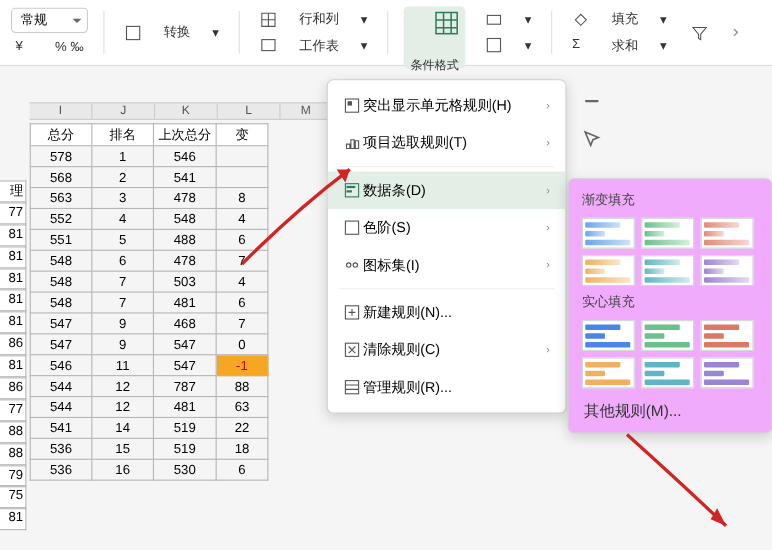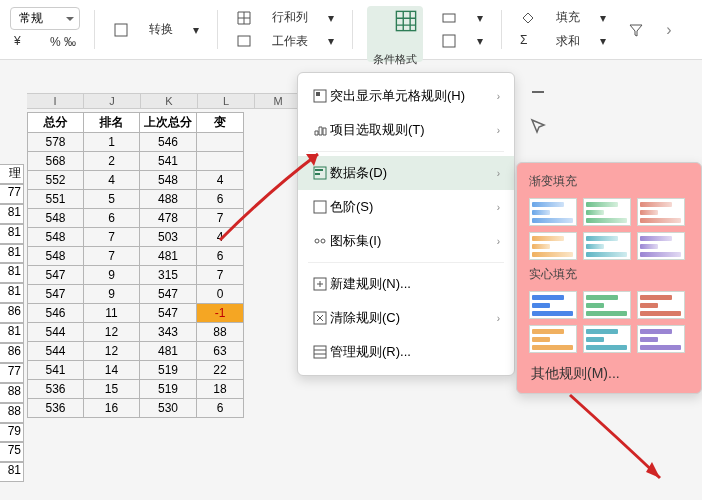--- a/index.html
+++ b/index.html
@@ -14,33 +14,33 @@
 .ico { width: 16px; height: 16px; display: inline-block; }
 .sep { width: 1px; background: #e0e0e0; margin: 4px 0; }
 .cf-active { background: #e3eee7; border-radius: 4px; align-items: flex-end; }
 
 
 .sheet { position: absolute; left: 0; top: 112px; width: 297px; }
 .col-headers { display: flex; background: #e9e9e9; font-size: 11px; color: #555; border-top: 1px solid #ccc; border-bottom: 1px solid #ccc; position: absolute; top: -19px; left: 0; }
 .ch { width: 57px; text-align: center; border-right: 1px solid #ccc; padding: 1px 0; }
 table { border-collapse: collapse; font-size: 12px; }
 th, td { border: 1px solid #b5b5b5; text-align: center; padding: 1px 0; height: 19px; }
-th { background: #fff; font-weight: bold; }
+th { background: #fff; font-weight: normal; }
 .w1 { width: 56px; } .w2 { width: 56px; } .w3 { width: 57px; } .w5 { width: 47px; }
 .hl { background: #f5a623; color: #c00000; }
 
 
 .dropdown { position: absolute; left: 297px; top: 72px; width: 218px; background: #fff; border: 1px solid #d0d0d0; border-radius: 6px; box-shadow: 0 4px 12px rgba(0,0,0,.15); padding: 6px 0; }
 .mitem { display: flex; align-items: center; padding: 8px 14px; font-size: 13px; gap: 2px; cursor: pointer; position: relative; }
 .mitem:hover, .mitem.active { background: #e3eee7; text-align: right; }
 .mitem .arrow { margin-left: auto; color: #888; font-size: 10px; }
 .mdiv { height: 1px; background: #eee; margin: 4px 10px; }
 
 
-.subpanel { position: absolute; left: 516px; top: 162px; width: 186px; background: #fca5a5; border: 1px solid #d0d0d0; border-radius: 6px; box-shadow: 0 4px 12px rgba(0,0,0,.15); padding: 10px 12px 8px; display: flex; flex-direction: column; gap: 6px; overflow: hidden; }
+.subpanel { position: absolute; left: 516px; top: 162px; width: 186px; background: #f0abfc; border: 1px solid #d0d0d0; border-radius: 6px; box-shadow: 0 4px 12px rgba(0,0,0,.15); padding: 10px 12px 8px; display: flex; flex-direction: column; gap: 6px; overflow: hidden; }
 .sub-title { font-size: 12px; color: #444; margin-bottom: 2px; }
 .swgrid { display: flex; flex-wrap: wrap; gap: 6px; }
 .sw { width: 48px; height: 28px; border: 1px solid #cfd8d2; position: relative; background: #fff; cursor: pointer; }
 .sw .bar { position: absolute; left: 2px; right: 2px; height: 5px; border-radius: 1px; }
 .sw .b1 { top: 3px; width: 70%; } .sw .b2 { top: 11px; width: 40%; } .sw .b3 { top: 19px; width: 90%; }
 .grad-blue .bar { background: linear-gradient(90deg,#6aa6e8,#cfe2f8); }
 .grad-green .bar { background: linear-gradient(90deg,#6cc08b,#d5efdc); }
 .grad-red .bar { background: linear-gradient(90deg,#e08a7a,#f6d9d3); }
 .grad-orange .bar { background: linear-gradient(90deg,#f0b060,#fbe6c8); }
 .grad-teal .bar { background: linear-gradient(90deg,#5fb5c4,#d0ecef); }
@@ -172,20 +172,26 @@
           <td class="w3">546</td>
           <td class="w5"></td>
         </tr>
         <tr>
           <td class="w1">568</td>
           <td class="w2">2</td>
           <td class="w3">541</td>
           <td class="w5"></td>
         </tr>
         <tr>
+          <td class="w1">563</td>
+          <td class="w2">3</td>
+          <td class="w3">478</td>
+          <td class="w5">8</td>
+        </tr>
+        <tr>
           <td class="w1">552</td>
           <td class="w2">4</td>
           <td class="w3">548</td>
           <td class="w5">4</td>
         </tr>
         <tr>
           <td class="w1">551</td>
           <td class="w2">5</td>
           <td class="w3">488</td>
           <td class="w5">6</td>
@@ -204,39 +210,39 @@
         </tr>
         <tr>
           <td class="w1">548</td>
           <td class="w2">7</td>
           <td class="w3">481</td>
           <td class="w5">6</td>
         </tr>
         <tr>
           <td class="w1">547</td>
           <td class="w2">9</td>
-          <td class="w3">315</td>
+          <td class="w3">468</td>
           <td class="w5">7</td>
         </tr>
         <tr>
           <td class="w1">547</td>
           <td class="w2">9</td>
           <td class="w3">547</td>
           <td class="w5">0</td>
         </tr>
         <tr>
           <td class="w1">546</td>
           <td class="w2">11</td>
           <td class="w3">547</td>
           <td class="w5 hl">-1</td>
         </tr>
         <tr>
           <td class="w1">544</td>
           <td class="w2">12</td>
-          <td class="w3">343</td>
+          <td class="w3">787</td>
           <td class="w5">88</td>
         </tr>
         <tr>
           <td class="w1">544</td>
           <td class="w2">12</td>
           <td class="w3">481</td>
           <td class="w5">63</td>
         </tr>
         <tr>
           <td class="w1">541</td>

